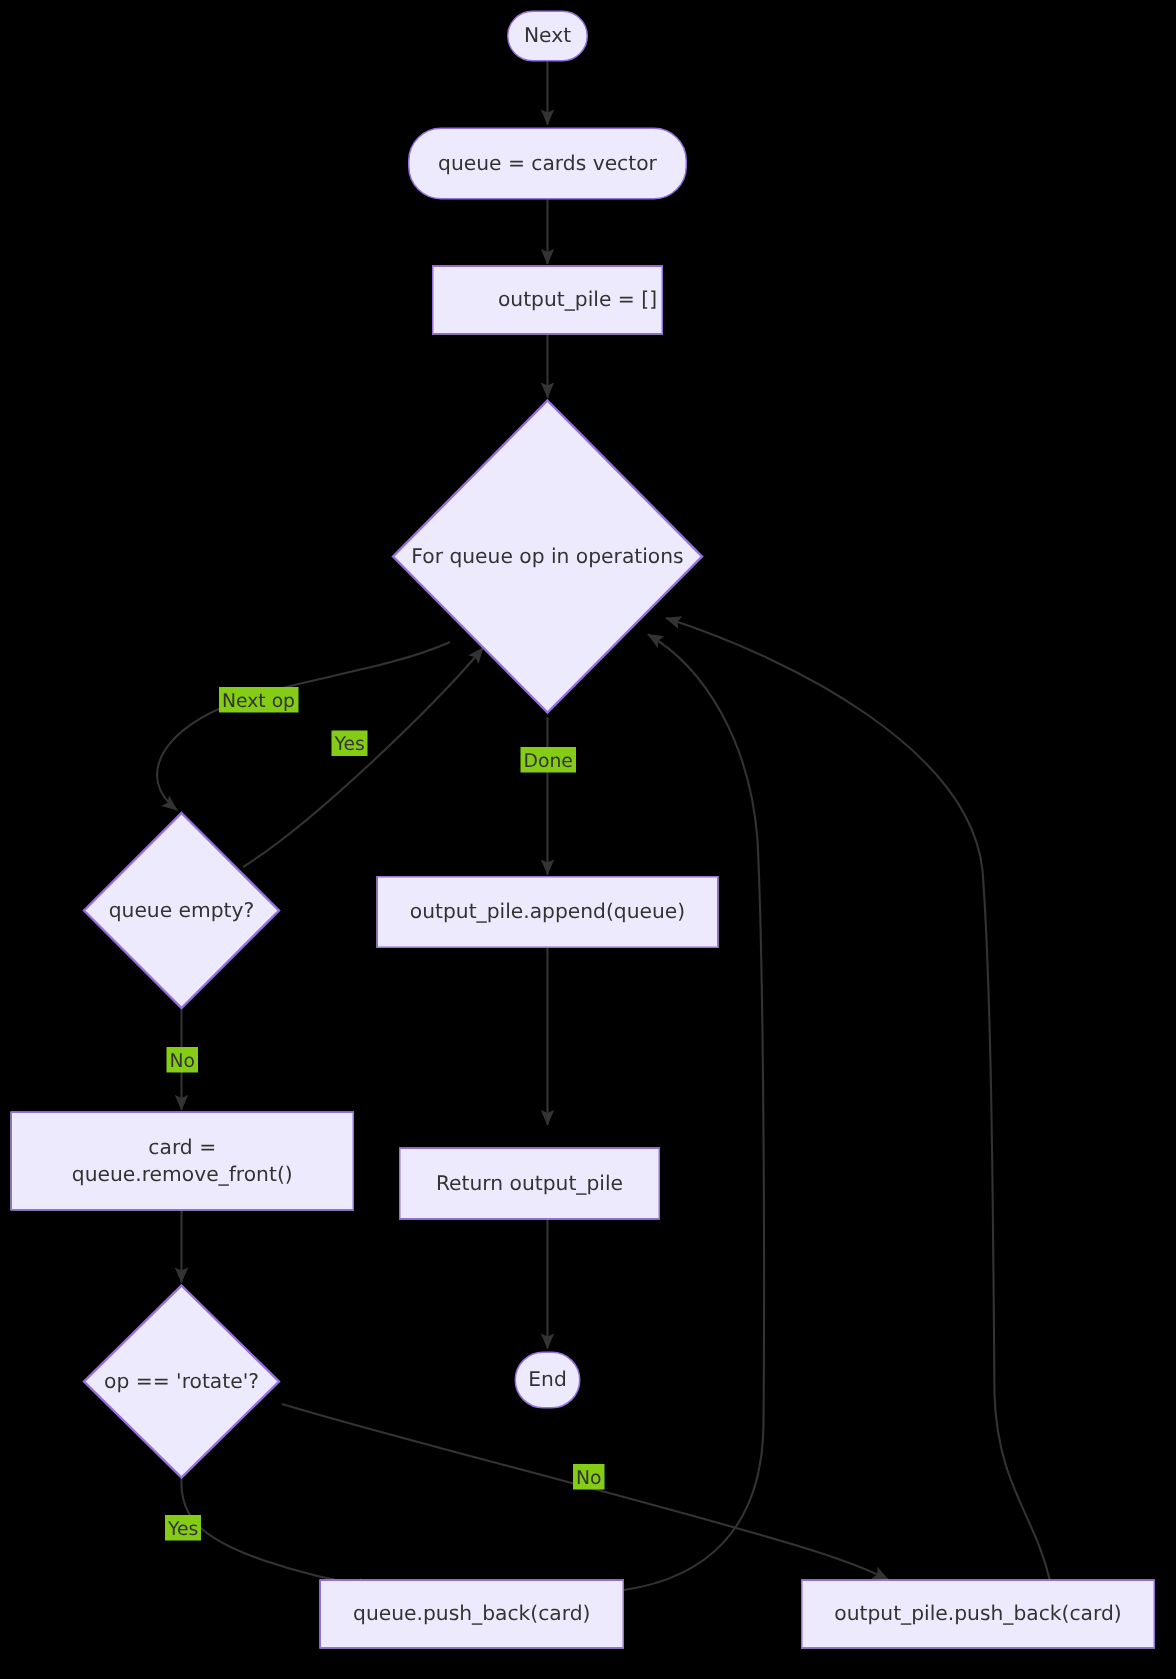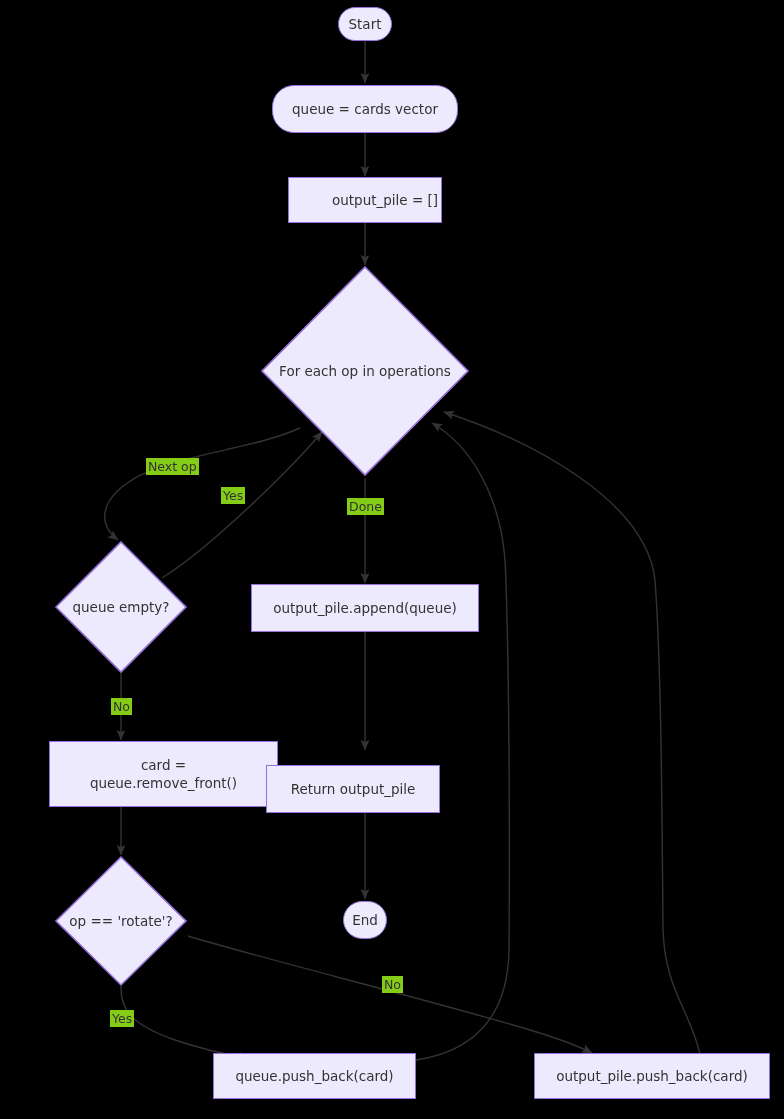--- a/index.html
+++ b/index.html
@@ -115,50 +115,50 @@
 
       <path d="M188,936 C260,958 430,1000 530,1030 C560,1039 580,1047 592,1053"></path>
 
       <path d="M416,1060 C470,1052 508,1020 509,950 C510,830 509,640 505,560 C500,495 470,445 432,423"></path>
 
       <path d="M700,1054 C690,1010 665,990 663,930 C662,800 661,660 655,580 C646,500 530,440 444,412"></path>
     </g>
   </svg>
 
   <div class="node term" style="left:338px; top:7px; width:54px; height:34px;">
-    <span>Start</span>
+    <span>Next</span>
   </div>
 
   <div class="node rect" style="left:272px; top:85px; width:186px; height:48px;border-radius:22px;">
     <span>queue = cards vector</span>
   </div>
 
   <div class="node rect" style="left:288px; top:177px; width:154px; height:46px;padding-left:40px;">
     <span>output_pile = []</span>
   </div>
 
   <div class="diamond-wrap" style="left:260px; top:265px; width:210px; height:212px;">
     <svg class="diamond-shape" viewBox="0 0 210 212" xmlns="http://www.w3.org/2000/svg">
       <polygon points="105,2 208,106 105,210 2,106" fill="#eeeafd" stroke="#9370db" stroke-width="1.6"></polygon>
     </svg>
-    <div class="diamond-label">For each op in operations</div>
+    <div class="diamond-label">For queue op in operations</div>
   </div>
 
   <div class="diamond-wrap" style="left:54px; top:540px; width:134px; height:134px;">
     <svg class="diamond-shape" viewBox="0 0 134 134" xmlns="http://www.w3.org/2000/svg">
       <polygon points="67,2 132,67 67,132 2,67" fill="#eeeafd" stroke="#9370db" stroke-width="1.6"></polygon>
     </svg>
     <div class="diamond-label">queue empty?</div>
   </div>
 
   <div class="node rect" style="left:251px; top:584px; width:228px; height:48px;">
     <span>output_pile.append(queue)</span>
   </div>
 
-  <div class="node rect line-2" style="left:7px; top:741px; width:229px; height:66px;margin-left:42px;">
+  <div class="node rect line-2" style="left:7px; top:741px; width:229px; height:66px;">
     <span>card =
 queue.remove_front()</span>
   </div>
 
   <div class="node rect" style="left:266px; top:751px; width:174px; height:48px;margin-top:14px;">
     <span>Return output_pile</span>
   </div>
 
   <div class="diamond-wrap" style="left:54px; top:855px; width:134px; height:132px;">
     <svg class="diamond-shape" viewBox="0 0 134 132" xmlns="http://www.w3.org/2000/svg">

